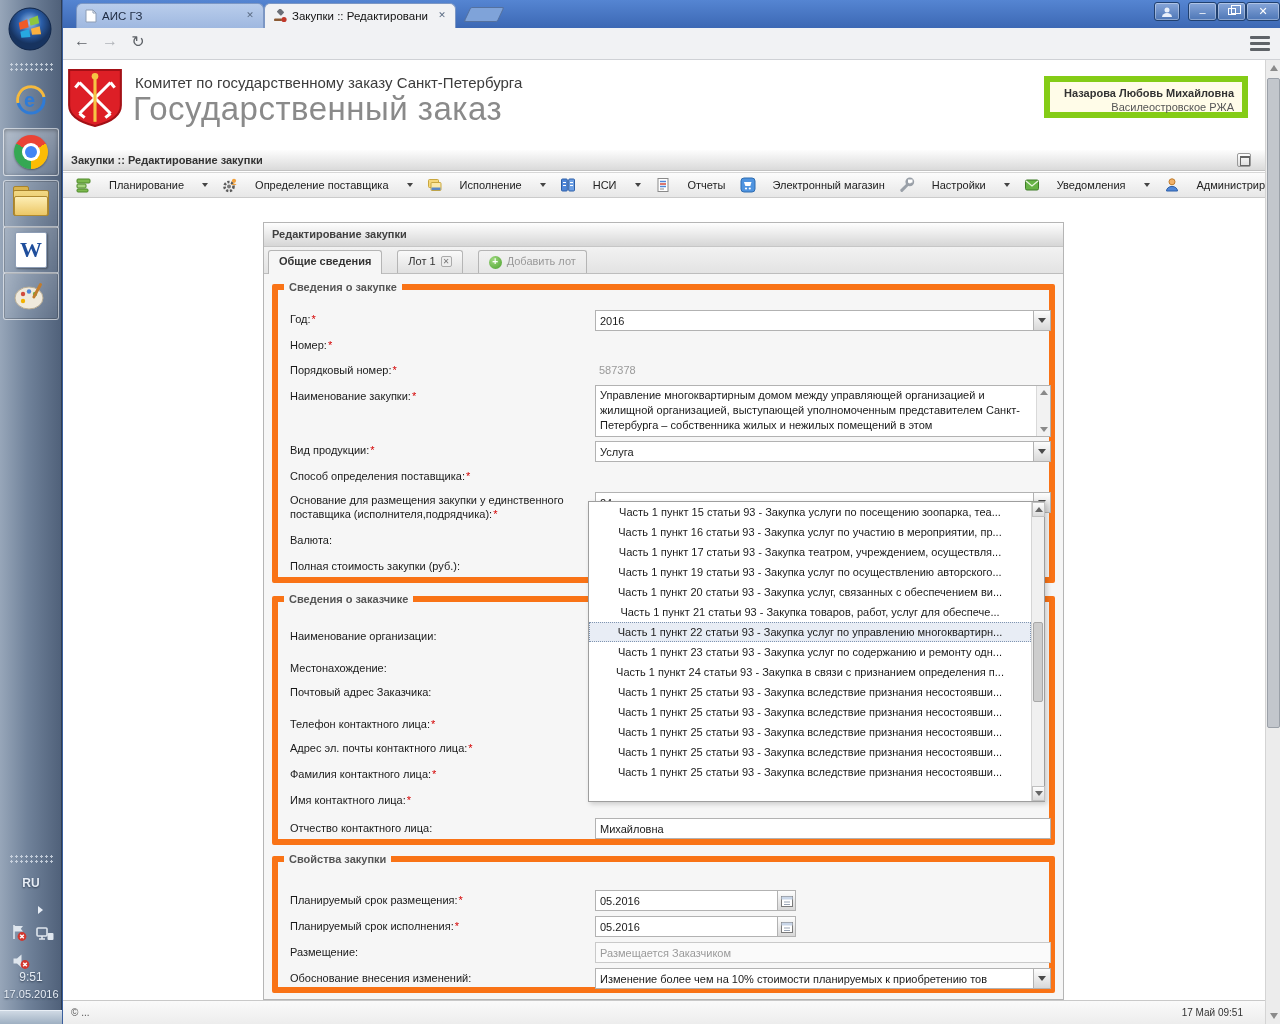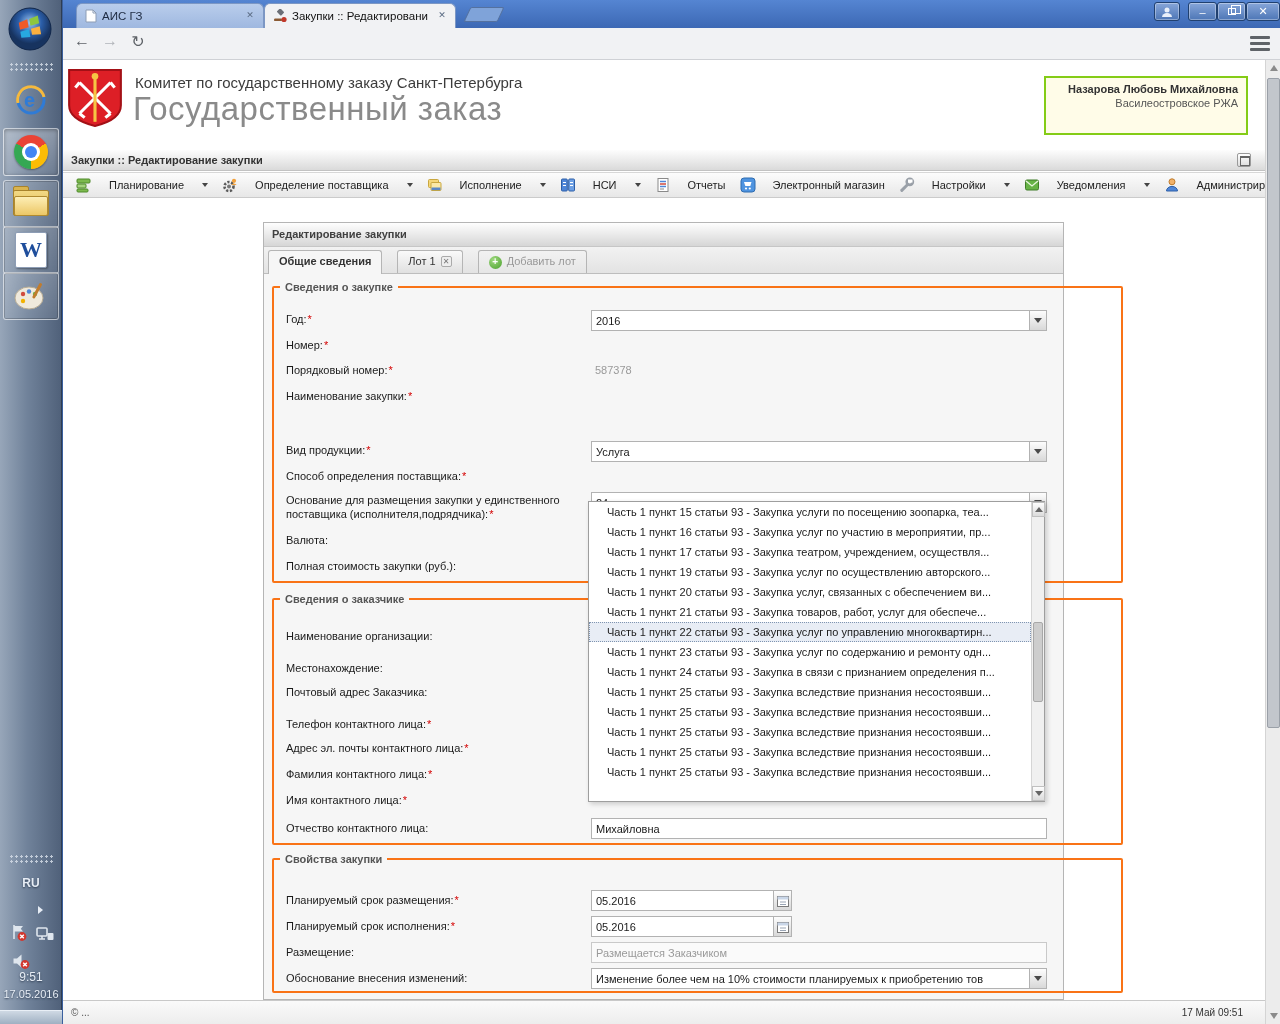--- a/index.html
+++ b/index.html
@@ -79,22 +79,22 @@
   .hamburger { position:absolute; right:10px; top:8px; width:20px; height:16px; cursor:pointer; }
   .hamburger div { height:3px; background:#5f6368; margin-bottom:3px; border-radius:1px; }
 
   
   .content { position:absolute; left:0; top:60px; width:1218px; height:964px; background:#fff; }
 
   .site-header { position:absolute; left:0; top:0; width:100%; height:90px; background:#fff; }
   .crest { position:absolute; left:4px; top:8px; }
   .committee { position:absolute; left:72px; top:14px; font-size:15px; color:#3c3c3c; }
   .sys-title { position:absolute; left:70px; top:30px; font-size:33px; color:#8a8a8a; letter-spacing:.5px; }
-  .user-box { position:absolute; left:981px; top:16px; width:204px; height:59px; background:#fffce8;
-    border:2px solid #84cc16; text-align:right; padding:5px 8px; }
+  .user-box { position:absolute; left:981px; top:16px; width:204px; height:42px; background:#fffce8;
+    border:6px solid #84cc16; text-align:right; padding:5px 8px; }
   .user-name { font-weight:bold; color:#333; }
   .user-org { color:#555; margin-top:2px; }
 
   .breadcrumb-bar { position:absolute; left:0; top:90px; width:1202px; height:21px;
     background:linear-gradient(#fdfdfd,#dadada); border-bottom:1px solid #c2c2c2; }
   .breadcrumb-bar .bc-text { position:absolute; left:8px; top:4px; font-weight:bold; color:#333; }
   .panel-toggle { position:absolute; right:14px; top:3px; width:14px; height:14px; border:1px solid #9a9a9a;
     border-radius:2px; background:linear-gradient(#fff,#ddd); cursor:pointer; }
   .panel-toggle::after { content:""; position:absolute; left:2px; top:2px; width:8px; height:7px; border:1px solid #666; border-top-width:2px; }
 
@@ -115,21 +115,21 @@
     padding:3px 0 0 4px; display:flex; gap:15px; }
   .ptab { border:1px solid #b5b5b5; border-bottom:none; border-radius:3px 3px 0 0; padding:4px 10px 0;
     background:linear-gradient(#fafafa,#e0e0e0); color:#333; cursor:pointer; display:flex; gap:5px; align-items:flex-start; }
   .ptab.active { background:#f6f6f6; font-weight:bold; height:24px; }
   .ptab.disabled { color:#999; cursor:default; background:linear-gradient(#f2f2f2,#e6e6e6); }
   .ptab .x-close { font-size:8px; color:#777; border:1px solid #aaa; border-radius:2px; background:#eee;
     width:11px; height:11px; line-height:10px; text-align:center; margin-top:1px; cursor:pointer; }
   .plus-ball { width:13px; height:13px; border-radius:50%; background:radial-gradient(circle at 35% 30%,#9fd97f,#4aa02c);
     color:#fff; font-size:10px; line-height:12px; text-align:center; font-weight:bold; margin-top:1px; }
 
-  fieldset.fs { position:absolute; left:8px; width:851px; border:2px solid #f97316; border-radius:2px; background:transparent; }
+  fieldset.fs { position:absolute; left:8px; width:783px; border:6px solid #f97316; border-radius:2px; background:transparent; }
   fieldset.fs legend { margin-left:6px; padding:0 5px; font-weight:bold; color:#555; }
   .fs1 { top:58px; height:302px; }
   .fs2 { top:370px; height:252px; }
   .fs3 { top:630px; height:140px; }
   .flabel { position:absolute; left:12px; color:#1a1a1a; }
   .req { color:#d40000; margin-left:1px; }
   .field { position:absolute; left:317px; width:456px; height:21px; background:#fff;
     border:1px solid #b2b2b2; display:flex; align-items:center; cursor:pointer; }
   .field .f-text { flex:1; padding:0 4px; white-space:nowrap; overflow:hidden; color:#1a1a1a; }
   .trigger { width:17px; height:100%; border-left:1px solid #b2b2b2;
@@ -146,21 +146,21 @@
   .arr-up,.arr-dn { position:absolute; left:3px; width:0; height:0; border-left:4px solid transparent; border-right:4px solid transparent; }
   .arr-up { top:4px; border-bottom:5px solid #8a8a8a; }
   .arr-dn { bottom:4px; border-top:5px solid #8a8a8a; }
   .cal-btn { position:absolute; width:18px; height:21px; border:1px solid #b2b2b2; border-left:none;
     background:linear-gradient(#fdfdfd,#d8d8d8); display:flex; align-items:center; justify-content:center; cursor:pointer; }
 
   
   .dd-list { position:absolute; left:525px; top:441px; width:457px; height:301px; background:#fff;
     border:1px solid #9e9e9e; z-index:60; box-shadow:2px 2px 5px rgba(0,0,0,.18); }
   .dd-items { position:absolute; left:0; top:0; right:13px; bottom:0; overflow:hidden; }
-  .dd-item { height:20px; line-height:20px; padding-left:18px; white-space:nowrap; overflow:hidden; color:#1a1a1a; cursor:pointer; }
+  .dd-item { height:20px; line-height:20px; padding-left:0; white-space:nowrap; overflow:hidden; color:#1a1a1a; cursor:pointer;text-align:center; }
   .dd-item.selected { background:#e8edf5; outline:1px dotted #7f94b0; outline-offset:-1px; }
   .dd-scroll { position:absolute; right:0; top:0; width:13px; height:100%; background:#f0f0f0; border-left:1px solid #d5d5d5; }
   .dd-sb-btn { position:absolute; left:0; width:13px; height:15px; background:linear-gradient(#fdfdfd,#dcdcdc);
     border:1px solid #c0c0c0; display:flex; align-items:center; justify-content:center; cursor:pointer; }
   .dd-thumb { position:absolute; left:1px; width:10px; top:120px; height:80px; background:#cdcdcd;
     border:1px solid #a8a8a8; border-radius:2px; cursor:pointer; }
 
   
   .page-footer { position:absolute; left:0; top:940px; width:1202px; height:24px;
     background:linear-gradient(#fafafa,#ededed); border-top:1px solid #c9c9c9; }
@@ -449,20 +449,27 @@
             <span class="f-text">2016</span>
               <span class="trigger"></span>
           </div>
 
           <span class="flabel" style="top:46px"><span>Номер:</span><span class="req">*</span></span>
 
           <span class="flabel" style="top:71px"><span>Порядковый номер:</span><span class="req">*</span></span>
           <span class="plain-value" style="top:71px">587378</span>
 
           <span class="flabel" style="top:97px"><span>Наименование закупки:</span><span class="req">*</span></span>
+          <div class="textarea" style="top:92px">
+            <div class="ta-text">Управление многоквартирным домом между управляющей организацией и жилищной организацией, выступающей уполномоченным представителем Санкт-Петербурга – собственника жилых и нежилых помещений в этом</div>
+            <div class="ta-scroll">
+                <div class="arr-up"></div>
+                <div class="arr-dn"></div>
+              </div>
+          </div>
 
           <span class="flabel" style="top:151px"><span>Вид продукции:</span><span class="req">*</span></span>
           <div class="field" style="top:148px">
             <span class="f-text">Услуга</span>
               <span class="trigger"></span>
           </div>
 
           <span class="flabel" style="top:177px"><span>Способ определения поставщика:</span><span class="req">*</span></span>
 
           <span class="flabel" style="top:200px; width:305px; line-height:14px"><span>Основание для размещения закупки у единственного</span><br><span>поставщика (исполнителя,подрядчика):</span><span class="req">*</span></span>

